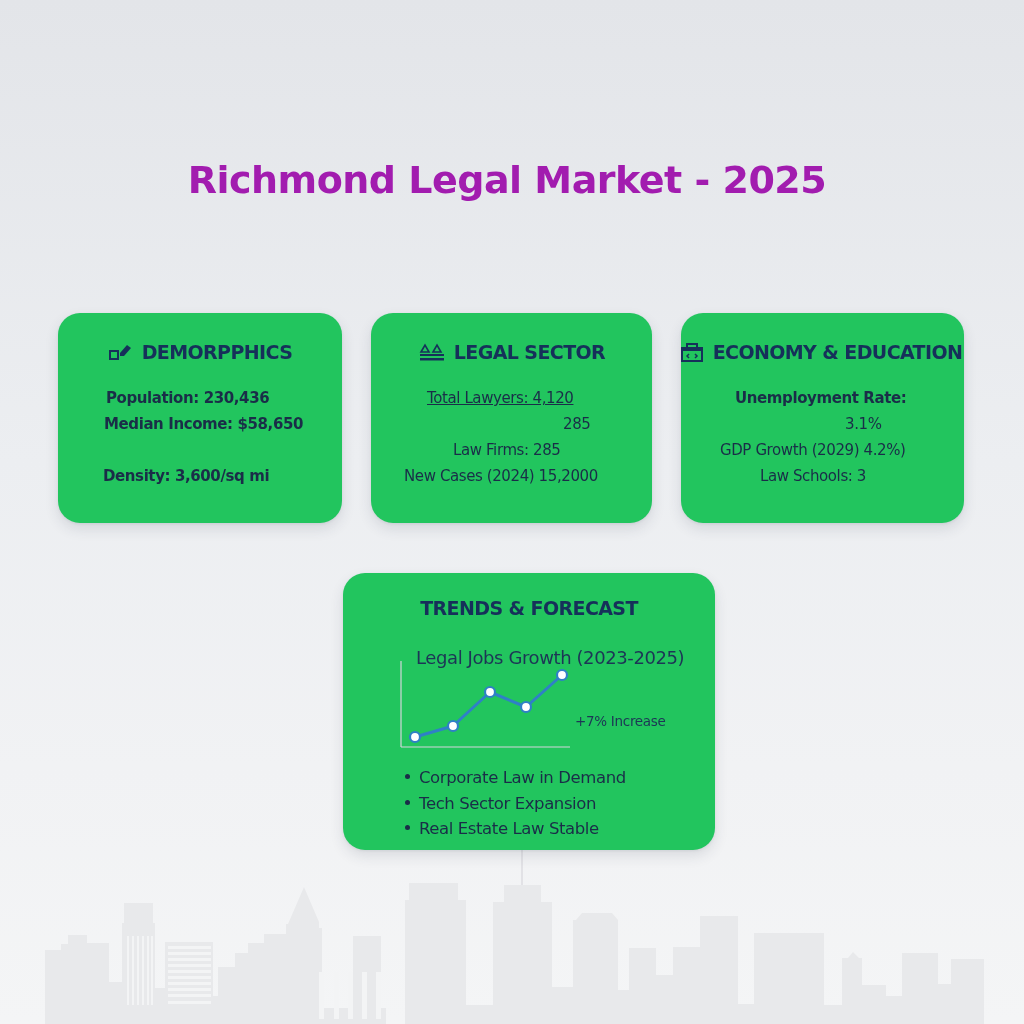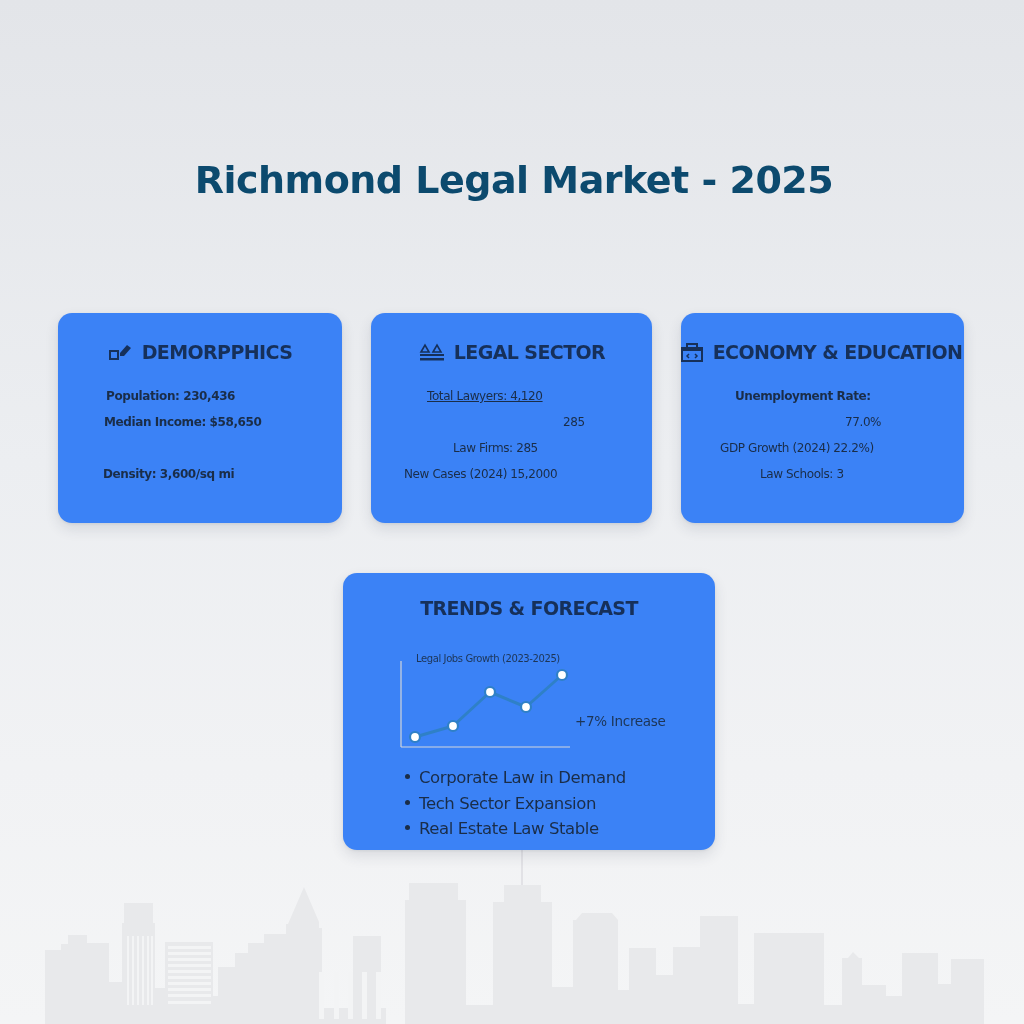--- a/index.html
+++ b/index.html
@@ -5,43 +5,43 @@
   html, body { margin:0; padding:0; }
   body {
     width:1024px; height:1024px; position:relative; overflow:hidden;
     background: linear-gradient(180deg, #e3e5e9 0%, #eceef1 45%, #f1f2f4 75%, #f4f5f6 100%);
     font-family: "Liberation Sans", "DejaVu Sans", sans-serif;
     color:#13294a;
   }
   .title {
     position:absolute; left:0; top:158px; width:1014px; text-align:center;
     font-family: "DejaVu Sans", sans-serif; font-weight:bold; font-size:38px;
-    letter-spacing:-0.5px; color:#0c4a6e;padding-left:7px;
+    letter-spacing:-0.5px; color:#a21caf;
   }
   .skyline { position:absolute; left:0; top:840px; width:1024px; height:184px; }
   .card {
-    position:absolute; background:#3b82f6; border-radius:14px;
+    position:absolute; background:#22c55e; border-radius:22px;
     box-shadow: 0 6px 14px rgba(40,50,70,0.12), 0 1px 3px rgba(40,50,70,0.08);
   }
   .card-head {
     position:absolute; left:0; right:0; top:28px; display:flex; justify-content:center; align-items:center;
     font-family:"DejaVu Sans", sans-serif; font-weight:bold; font-size:19px; color:#16305a;
     letter-spacing:-0.6px;
   }
   .card-head svg { margin-right:8px; }
   .line {
-    position:absolute; font-family:"DejaVu Sans", sans-serif; font-size:12px; color:#1a2d48;
+    position:absolute; font-family:"DejaVu Sans", sans-serif; font-size:15px; color:#1a2d48;
     white-space:nowrap; letter-spacing:-0.4px;
   }
   .line.b { font-weight:bold; }
   #c1 { left:58px; top:313px; width:284px; height:210px; }
   #c2 { left:371px; top:313px; width:281px; height:210px; }
   #c3 { left:681px; top:313px; width:283px; height:210px;text-align:center; }
   #c4 { left:343px; top:573px; width:372px; height:277px; }
-  .chart-title { position:absolute; left:73px; top:74px; font-family:"DejaVu Sans", sans-serif; font-size:10px; color:#1d3556; letter-spacing:-0.4px;margin-top:6px; }
+  .chart-title { position:absolute; left:73px; top:74px; font-family:"DejaVu Sans", sans-serif; font-size:18px; color:#1d3556; letter-spacing:-0.4px; }
   .chart-note { position:absolute; left:232px; top:124px; font-family:"DejaVu Sans", sans-serif; font-size:13.5px; color:#1d3556; letter-spacing:-0.3px;margin-top:16px; }
   .bullets { position:absolute; left:58px; top:188px; list-style:none; margin:4px; padding:0; }
   .bullets li { font-family:"DejaVu Sans", sans-serif; font-size:16.5px; color:#1a2d48; line-height:25.5px; letter-spacing:-0.4px; }
   .bullets li .dot { display:inline-block; width:5px; height:5px; border-radius:50%; background:#1a2d48; margin-right:9px; vertical-align:middle; position:relative; top:-2px; }
 </style>
 </head>
 <body>
 
 <div class="title">Richmond Legal Market - 2025</div>
 
@@ -108,22 +108,22 @@
   <div class="card-head" style="left:-4px;">
     <svg width="26" height="22" viewBox="0 0 26 22">
       <path d="M8,7 L8,3 L18,3 L18,7" fill="none" stroke="#16305a" stroke-width="2"></path>
       <rect x="3" y="7" width="20" height="13" fill="none" stroke="#16305a" stroke-width="2"></rect>
       <rect x="3" y="7" width="20" height="3" fill="#16305a"></rect>
       <path d="M10,13 L8,15 L10,17 M16,13 L18,15 L16,17" fill="none" stroke="#16305a" stroke-width="1.5"></path>
     </svg>
     <span>ECONOMY &amp; EDUCATION</span>
   </div>
   <div class="line b" style="left:54px; top:76px;">Unemployment Rate:</div>
-  <div class="line" style="left:164px; top:102px;">77.0%</div>
-  <div class="line" style="left:39px; top:128px;">GDP Growth (2024) 22.2%)</div>
+  <div class="line" style="left:164px; top:102px;">3.1%</div>
+  <div class="line" style="left:39px; top:128px;">GDP Growth (2029) 4.2%)</div>
   <div class="line" style="left:79px; top:154px;">Law Schools: 3</div>
 </div>
 
 <div class="card" id="c4">
   <div class="card-head" style="top:24px;">
     <span>TRENDS &amp; FORECAST</span>
   </div>
   <div class="chart-title">Legal Jobs Growth (2023-2025)</div>
   <svg style="position:absolute; left:0; top:0;" width="338" height="277" viewBox="0 0 338 277">
     <line x1="58" y1="88" x2="58" y2="174" stroke="#d3d6db" stroke-width="1.2"></line>

